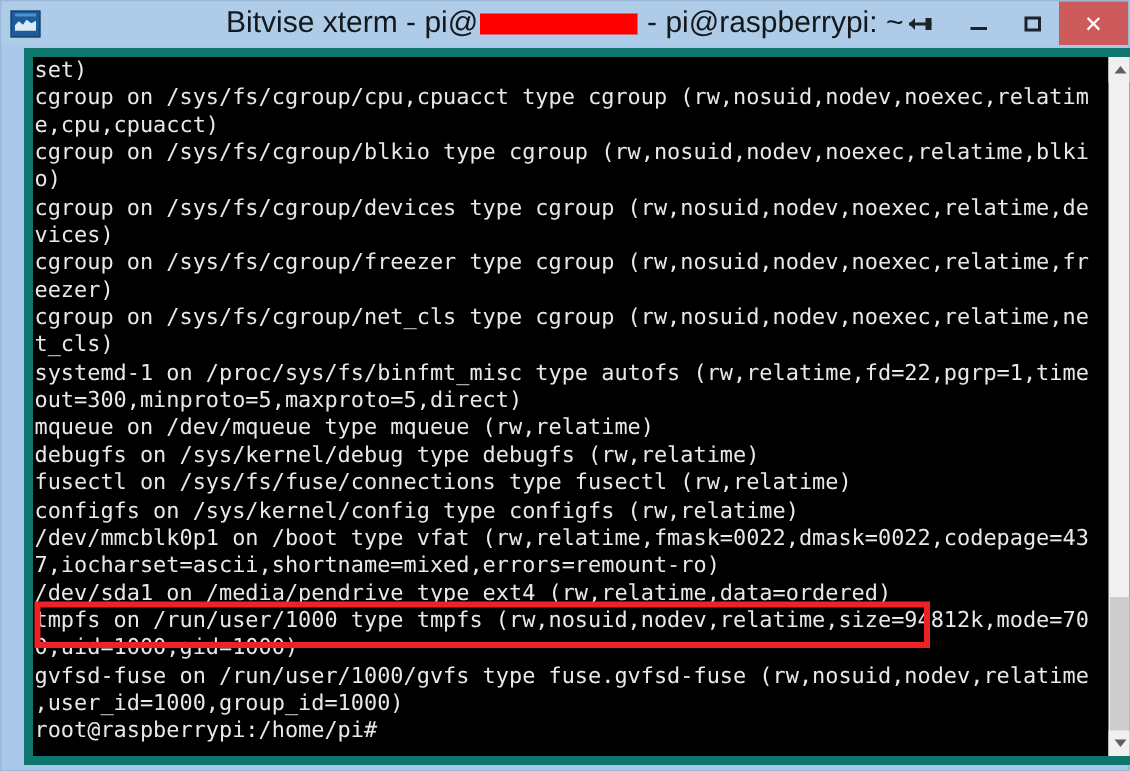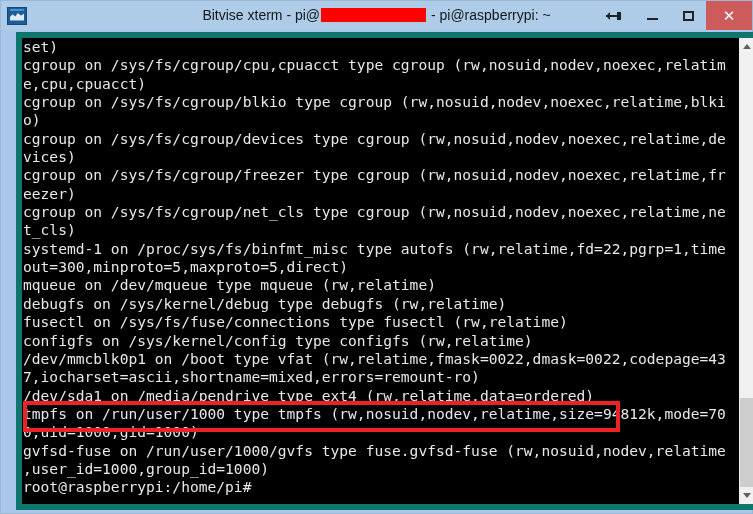--- a/index.html
+++ b/index.html
@@ -50,21 +50,21 @@
     width: 14px; height: 2px;
     background: #4d92cd;
   }
   .title-text {
     position: absolute;
     left: 0; right: 0;
     top: 0; height: 29px;
     line-height: 29px;
     text-align: center;
     font-family: "Liberation Sans", sans-serif;
-    font-size: 14px;
+    font-size: 20px;
     color: #13181d;
     white-space: nowrap;
     pointer-events: none;
   }
   .title-text .redacted {
     display: inline-block;
     width: 105px; height: 14px;
     background: #fe0000;
     vertical-align: -2px;
     margin: 0 1px;

